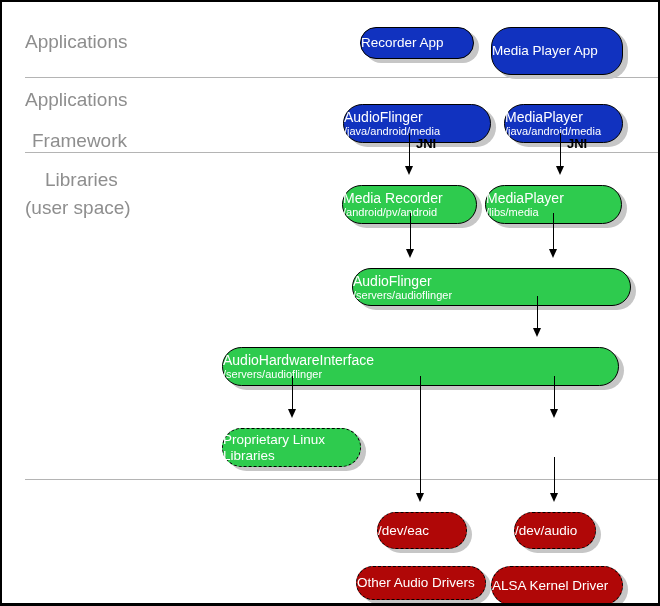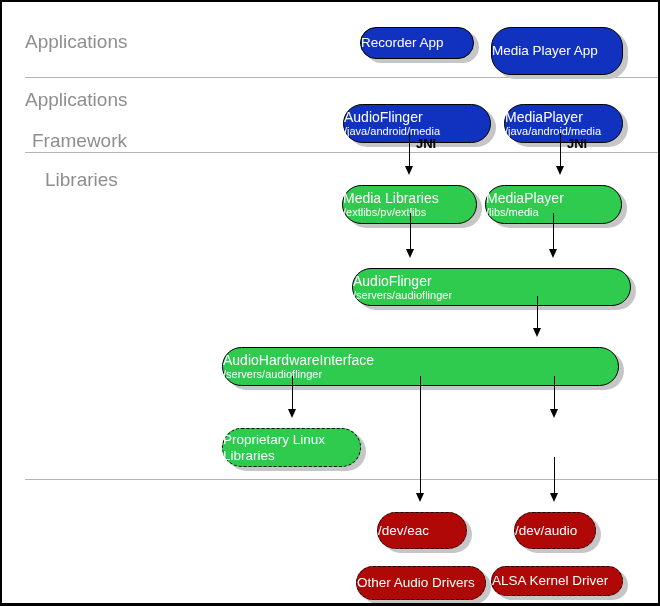--- a/index.html
+++ b/index.html
@@ -68,20 +68,21 @@
 </style>
 </head>
 <body>
 
 <div class="frame">
 
   <div class="section-label" style="left:23px; top:29px;">Applications</div>
   <div class="section-label" style="left:23px; top:87px;">Applications</div>
   <div class="section-label" style="left:30px; top:128px;">Framework</div>
   <div class="section-label" style="left:43px; top:167px;">Libraries</div>
+  <div class="section-label" style="left:23px; top:195px;">(user space)</div>
 
   <div class="divider" style="left:23px; top:75px; width:633px;"></div>
   <div class="divider" style="left:23px; top:150px; width:633px;"></div>
   <div class="divider" style="left:23px; top:477px; width:633px;"></div>
 
   <div class="node blue pill" style="left:358px; top:15px; width:114px; height:32px;">
     <div class="nlabel-sm">Recorder App</div>
   </div>
   <div class="node blue pill" style="left:489px; top:15px; width:132px; height:48px;">
     <div class="nlabel-sm">Media Player App</div>
@@ -97,22 +98,22 @@
   </div>
 
   <div class="vline" style="left:406.5px; top:131px; height:34px;"></div>
   <div class="ahead" style="left:402.5px; top:164px;"></div>
   <div class="edge-label" style="left:414px; top:134px;">JNI</div>
   <div class="vline" style="left:557.5px; top:131px; height:34px;"></div>
   <div class="ahead" style="left:553.5px; top:164px;"></div>
   <div class="edge-label" style="left:565px; top:134px;">JNI</div>
 
   <div class="node green pill" style="left:340px; top:173px; width:135px; height:39px;">
-    <div class="nlabel">Media Libraries</div>
-    <div class="npath">/extlibs/pv/extlibs</div>
+    <div class="nlabel">Media Recorder</div>
+    <div class="npath">/android/pv/android</div>
   </div>
   <div class="node green pill" style="left:483px; top:173px; width:137px; height:39px;">
     <div class="nlabel">MediaPlayer</div>
     <div class="npath">/libs/media</div>
   </div>
 
   <div class="vline" style="left:407.5px; top:211px; height:37px;"></div>
   <div class="ahead" style="left:403.5px; top:247px;"></div>
   <div class="vline" style="left:550.5px; top:211px; height:37px;"></div>
   <div class="ahead" style="left:546.5px; top:247px;"></div>
@@ -147,17 +148,17 @@
 
   <div class="node red pill dashed" style="left:375px; top:500px; width:90px; height:37px;">
     <div class="nlabel-sm">/dev/eac</div>
   </div>
   <div class="node red pill dashed" style="left:512px; top:500px; width:82px; height:37px;">
     <div class="nlabel-sm">/dev/audio</div>
   </div>
   <div class="node red pill dashed" style="left:354px; top:554px; width:130px; height:34px;">
     <div class="nlabel-sm">Other Audio Drivers</div>
   </div>
-  <div class="node red pill dashed" style="left:489px; top:554px; width:132px; height:30px;">
+  <div class="node red pill dashed" style="left:489px; top:554px; width:132px; height:39px;">
     <div class="nlabel-sm">ALSA Kernel Driver</div>
   </div>
 
 </div>
 
 </body></html>

